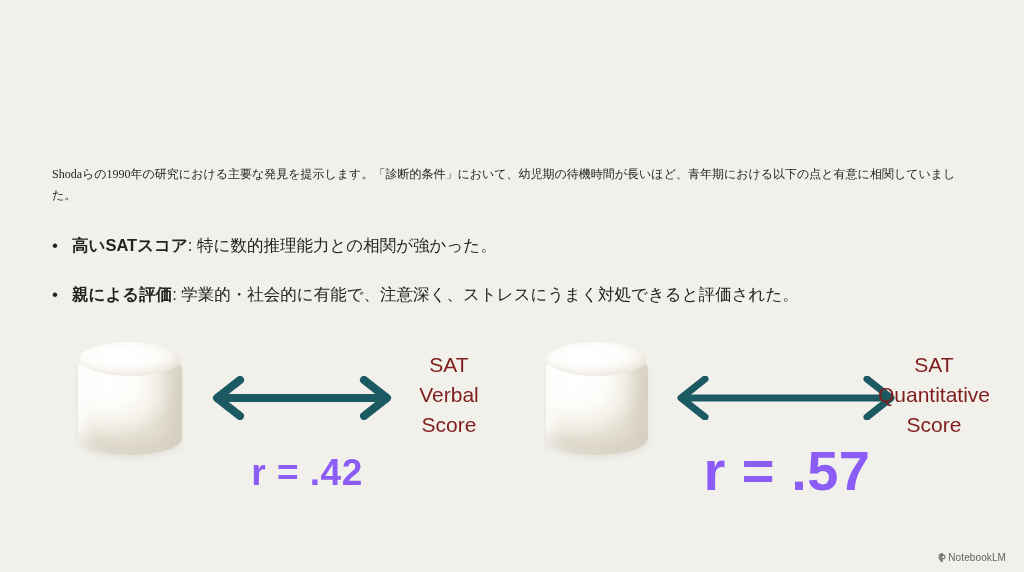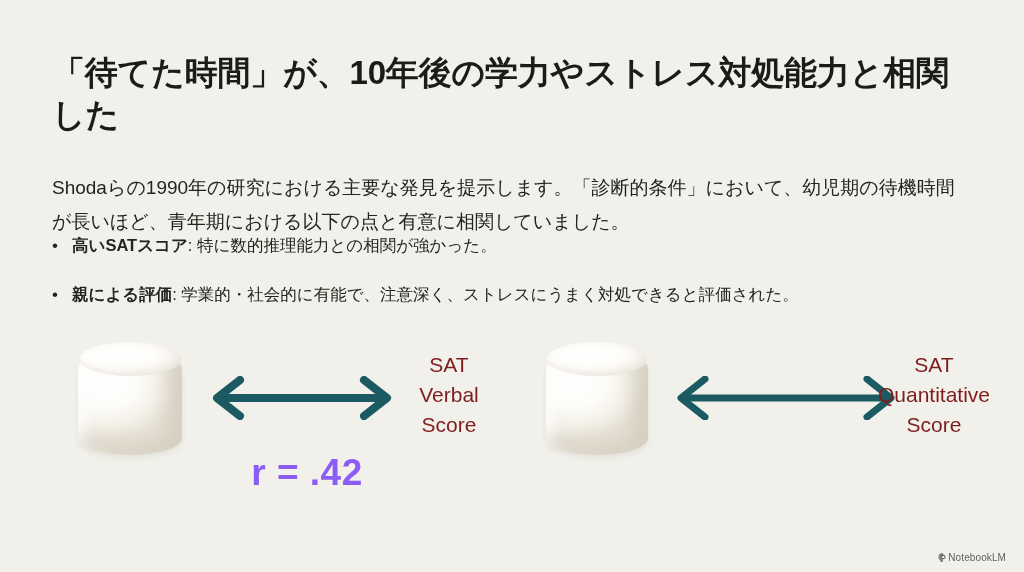--- a/index.html
+++ b/index.html
@@ -35,24 +35,25 @@
     letter-spacing: -0.2px;
     color: #1b1b19;
   }
 
   
   .body-text {
     position: absolute;
     left: 52px;
     top: 152px;
     width: 912px;
-    font-size: 19px;
+    font-size: 12px;
     line-height: 1.78;
     color: #24241f;
     font-weight: normal;
+    font-family: Liberation Serif, serif;
   }
 
   
   .bullets {
     position: absolute;
     left: 52px;
     top: 232px;
     width: 940px;
   }
   .bullet-row {
@@ -188,21 +189,20 @@
     letter-spacing: 0.1px;
     opacity: 0.92;
   }
   .watermark svg { display: block; }
 </style>
 </head>
 <body>
 
 <div class="slide">
 
-  <h1 class="title">「待てた時間」が、10年後の学力やストレス対処能力と相関した</h1>
 
   <p class="body-text">Shodaらの1990年の研究における主要な発見を提示します。「診断的条件」において、幼児期の待機時間が長いほど、青年期における以下の点と有意に相関していました。</p>
 
   <div class="bullets">
 
     <div class="bullet-row">
       <span class="bullet-dot">•</span>
       <span class="bullet-body"><span class="bullet-strong">高いSATスコア</span><span>: </span><span>特に数的推理能力との相関が強かった。</span></span>
     </div>
 
@@ -263,20 +263,21 @@
         </div>
 
         <div class="score-label">
           <div>SAT</div>
           <div>Quantitative</div>
           <div>Score</div>
         </div>
 
       </div>
 
+      <div class="r-value">r = .57</div>
     </div>
 
   </div>
 
   <div class="watermark">
     <span>
       <svg width="11" height="11" viewBox="0 0 16 16" aria-hidden="true">
         <path d="M8 2.4c-3 0-5.2 2.1-5.2 4.9 0 1.6.8 3 2 3.9.5.4.9.9.9 1.5v.9h2.1v-1c0-.9-.5-1.6-1.1-2.1-.9-.7-1.5-1.7-1.5-2.9 0-2 1.6-3.4 3.6-3.4" fill="none" stroke="#56554f" stroke-width="1.5" stroke-linecap="round" stroke-linejoin="round"></path>
         <circle cx="9.2" cy="7.3" r="2.5" fill="none" stroke="#56554f" stroke-width="1.5"></circle>
       </svg>

